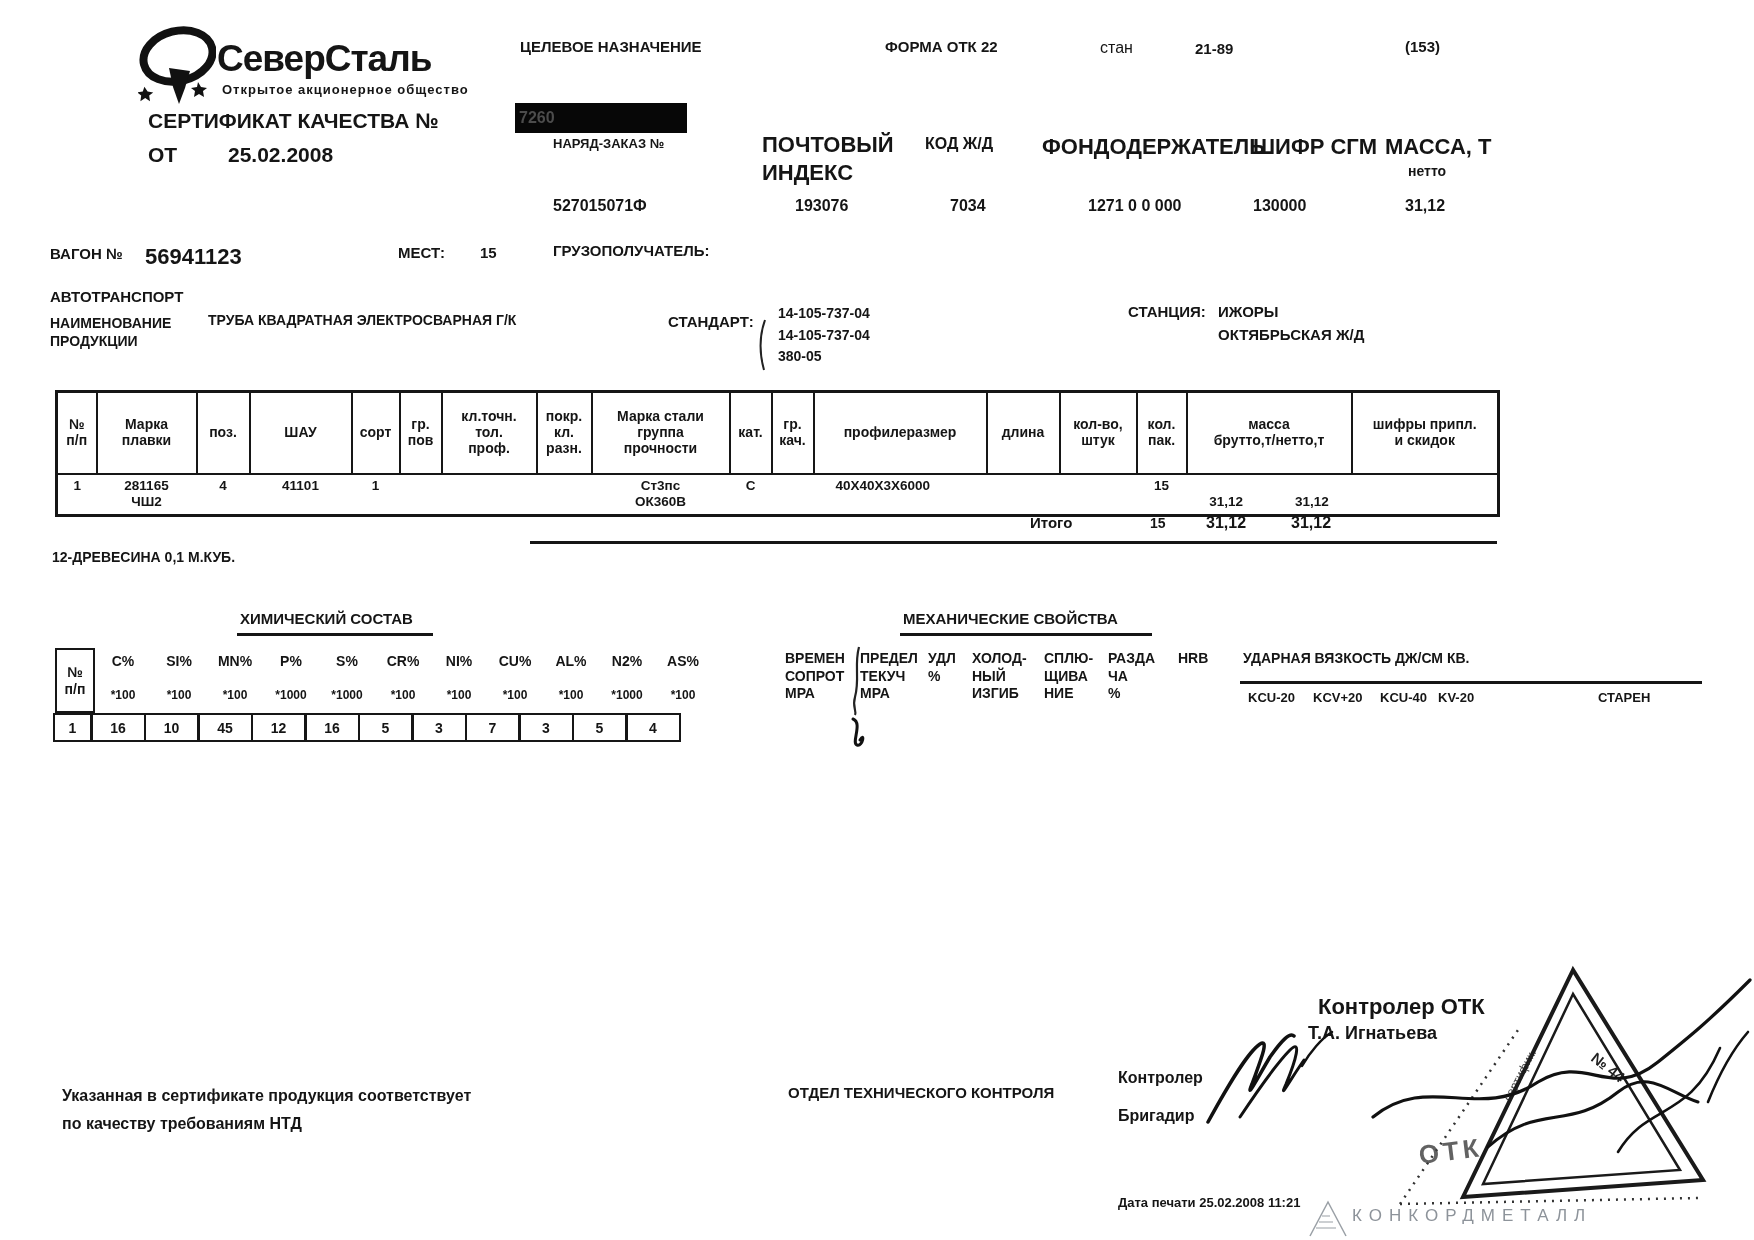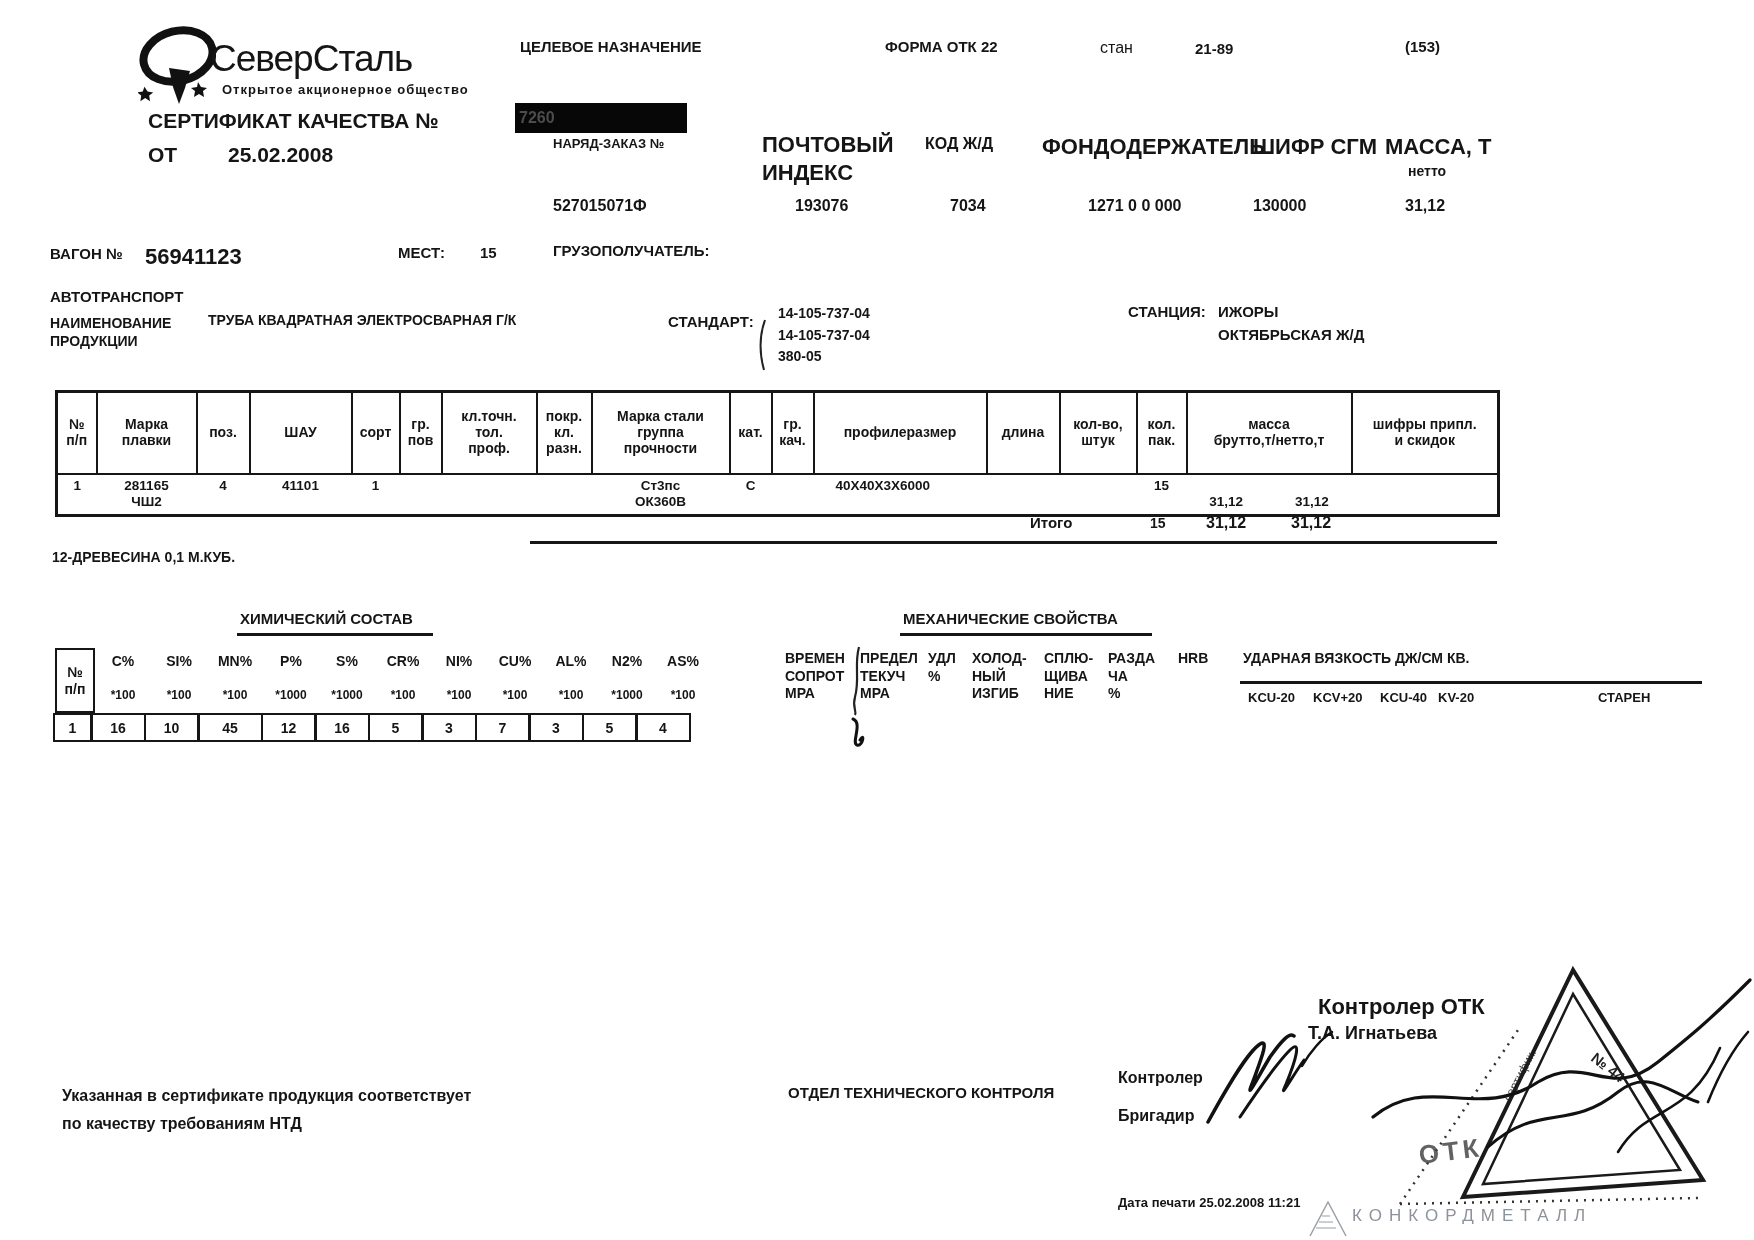--- a/index.html
+++ b/index.html
@@ -5,21 +5,21 @@
   html,body{margin:0;padding:0;background:#e8e8e8}
   .page{position:relative;width:1754px;height:1240px;background:#fff;
         font-family:"Liberation Sans",sans-serif;color:#151515;overflow:hidden}
   .t{position:absolute;font-weight:700;color:#151515;white-space:pre-line;line-height:1.25}
   .f12{font-size:12px}.f13{font-size:13px}.f14{font-size:14px}.f15{font-size:15px}
   .f16{font-size:16px}.f17{font-size:22px}.f18{font-size:18px}.f21{font-size:21px}
   .ctr{text-align:center}
   .hr{position:absolute;background:#161616;height:3px}
   .abs{position:absolute}
   
-  .brand{position:absolute;left:210px;top:38px;font-size:37px;font-weight:400;letter-spacing:-1px}
+  .brand{position:absolute;left:217px;top:38px;font-size:37px;font-weight:700;letter-spacing:-1px}
   .brandsub{position:absolute;left:222px;top:82px;font-size:13px;font-weight:700;letter-spacing:1px}
   
   .redact{position:absolute;left:515px;top:103px;width:168px;height:30px;background:#070707;
           color:#4c4c4c;font-weight:700;font-size:16px;line-height:30px;padding-left:4px}
   
   .mt{position:absolute;left:55px;top:390px;width:1442px;border-collapse:collapse;table-layout:fixed}
   .mt th{border:2.5px solid #161616;font-weight:700;font-size:14px;line-height:1.12;
          text-align:center;vertical-align:middle;height:80px;white-space:pre-line;padding:0;color:#151515}
   .mt td{border:none;font-weight:700;font-size:13.5px;line-height:1.2;text-align:center;
          vertical-align:top;height:36px;white-space:pre-line;padding:3px 0 0 0;color:#151515}
@@ -219,21 +219,21 @@
   <div class="t f12 ctr" style="left:431px;top:688px;width:56px">*100</div>
   <div class="t f12 ctr" style="left:487px;top:688px;width:56px">*100</div>
   <div class="t f12 ctr" style="left:543px;top:688px;width:56px">*100</div>
   <div class="t f12 ctr" style="left:599px;top:688px;width:56px">*1000</div>
   <div class="t f12 ctr" style="left:655px;top:688px;width:56px">*100</div>
 
   <div class="crow" style="left:55px;top:713px">
     <div class="ccell" style="width:40px">1</div>
     <div class="ccell" style="width:56px">16</div>
     <div class="ccell" style="width:56px">10</div>
-    <div class="ccell" style="width:66px">45</div>
+    <div class="ccell" style="width:56px">45</div>
     <div class="ccell" style="width:56px">12</div>
     <div class="ccell" style="width:56px">16</div>
     <div class="ccell" style="width:56px">5</div>
     <div class="ccell" style="width:56px">3</div>
     <div class="ccell" style="width:56px">7</div>
     <div class="ccell" style="width:56px">3</div>
     <div class="ccell" style="width:56px">5</div>
     <div class="ccell" style="width:56px">4</div>
   </div>
 

